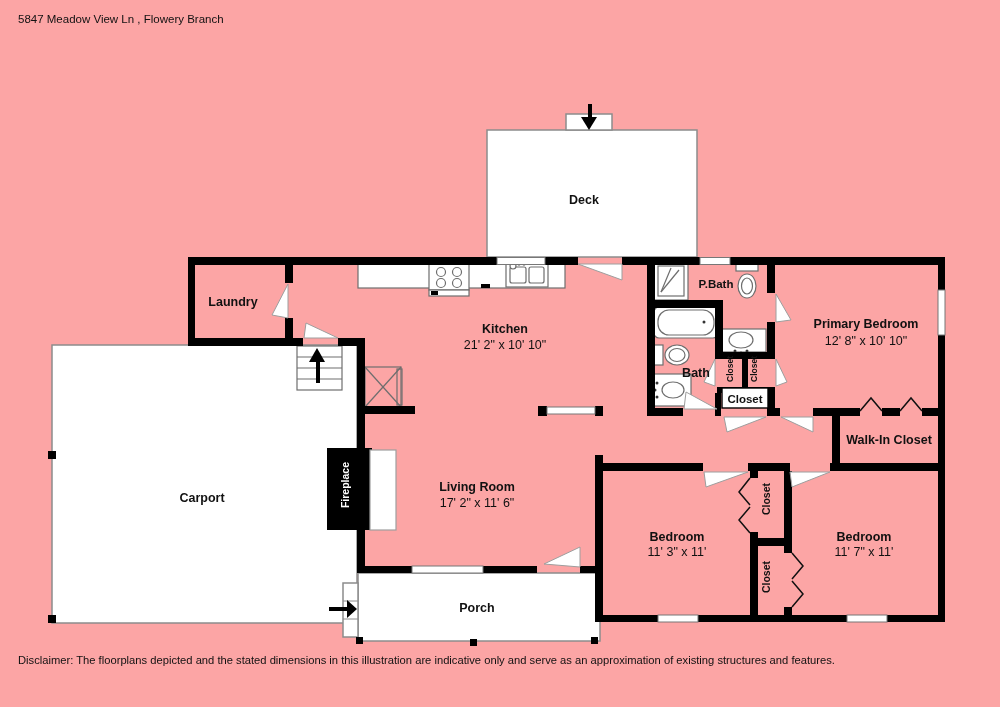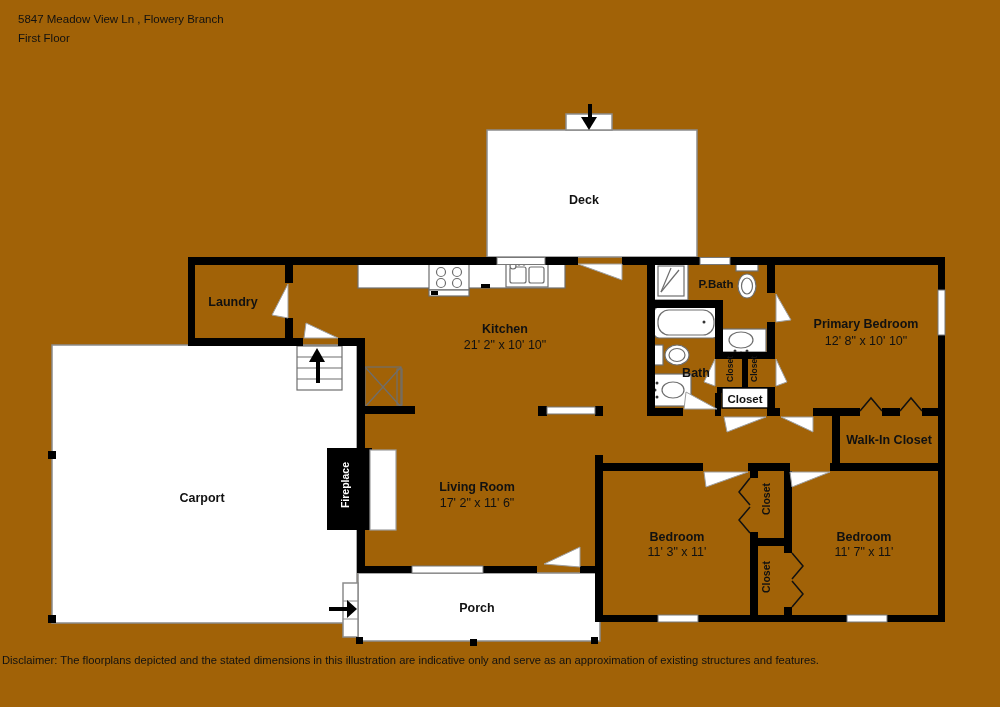--- a/index.html
+++ b/index.html
@@ -1,33 +1,32 @@
 <!DOCTYPE html>
 <html><head>
 <meta charset="utf-8">
 <style>
   html,body{margin:0;padding:0;background:#ffffff;}
-  .page{position:relative;width:1000px;height:707px;background:#a16207;overflow:hidden;
-        font-family:"Liberation Sans", sans-serif;}
+  .page{position:relative;width:1000px;height:707px;background:#fca5a5;overflow:hidden;
+        font-family:"Liberation Sans", sans-serif;text-align:right;}
   .hdr{position:absolute;left:18px;top:10px;font-size:11.5px;color:#111;line-height:19px;}
-  .ftr{position:absolute;left:2px;top:650px;font-size:11.2px;color:#111;line-height:21px;}
+  .ftr{position:absolute;left:18px;top:650px;font-size:11.2px;color:#111;line-height:21px;}
   svg text{font-family:"Liberation Sans", sans-serif;fill:#111;}
   svg .room{font-size:12.5px;font-weight:700;}
   svg .dims{font-size:12.5px;font-weight:400;}
   svg .small{font-size:10.5px;font-weight:700;}
   svg .tiny{font-size:8.5px;font-weight:700;}
 </style>
 </head>
 <body>
 
 <div class="page">
 
   <div class="hdr">
     <div>5847 Meadow View Ln , Flowery Branch</div>
-    <div>First Floor</div>
   </div>
 
   <svg width="1000" height="707" viewBox="0 0 1000 707">
 
     <g stroke="#8c8c8c" stroke-width="1.5" fill="#ffffff">
       <rect x="487" y="130" width="210" height="127"></rect>
       <rect x="52" y="345" width="305" height="278"></rect>
       <rect x="358" y="573" width="242" height="68"></rect>
       <rect x="566" y="114" width="46" height="16"></rect>
       <rect x="343" y="583" width="15" height="54"></rect>

